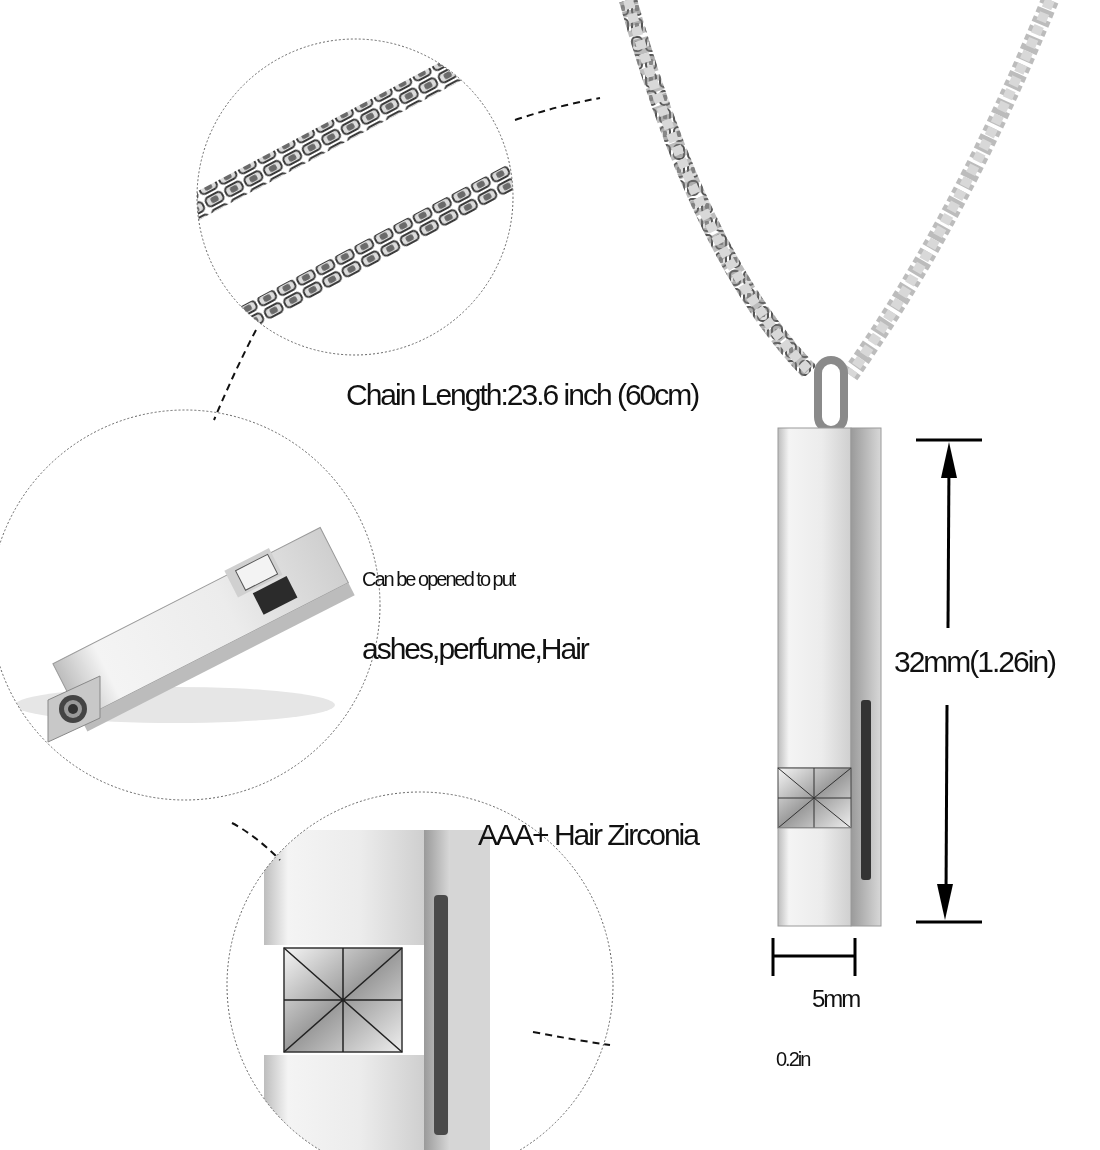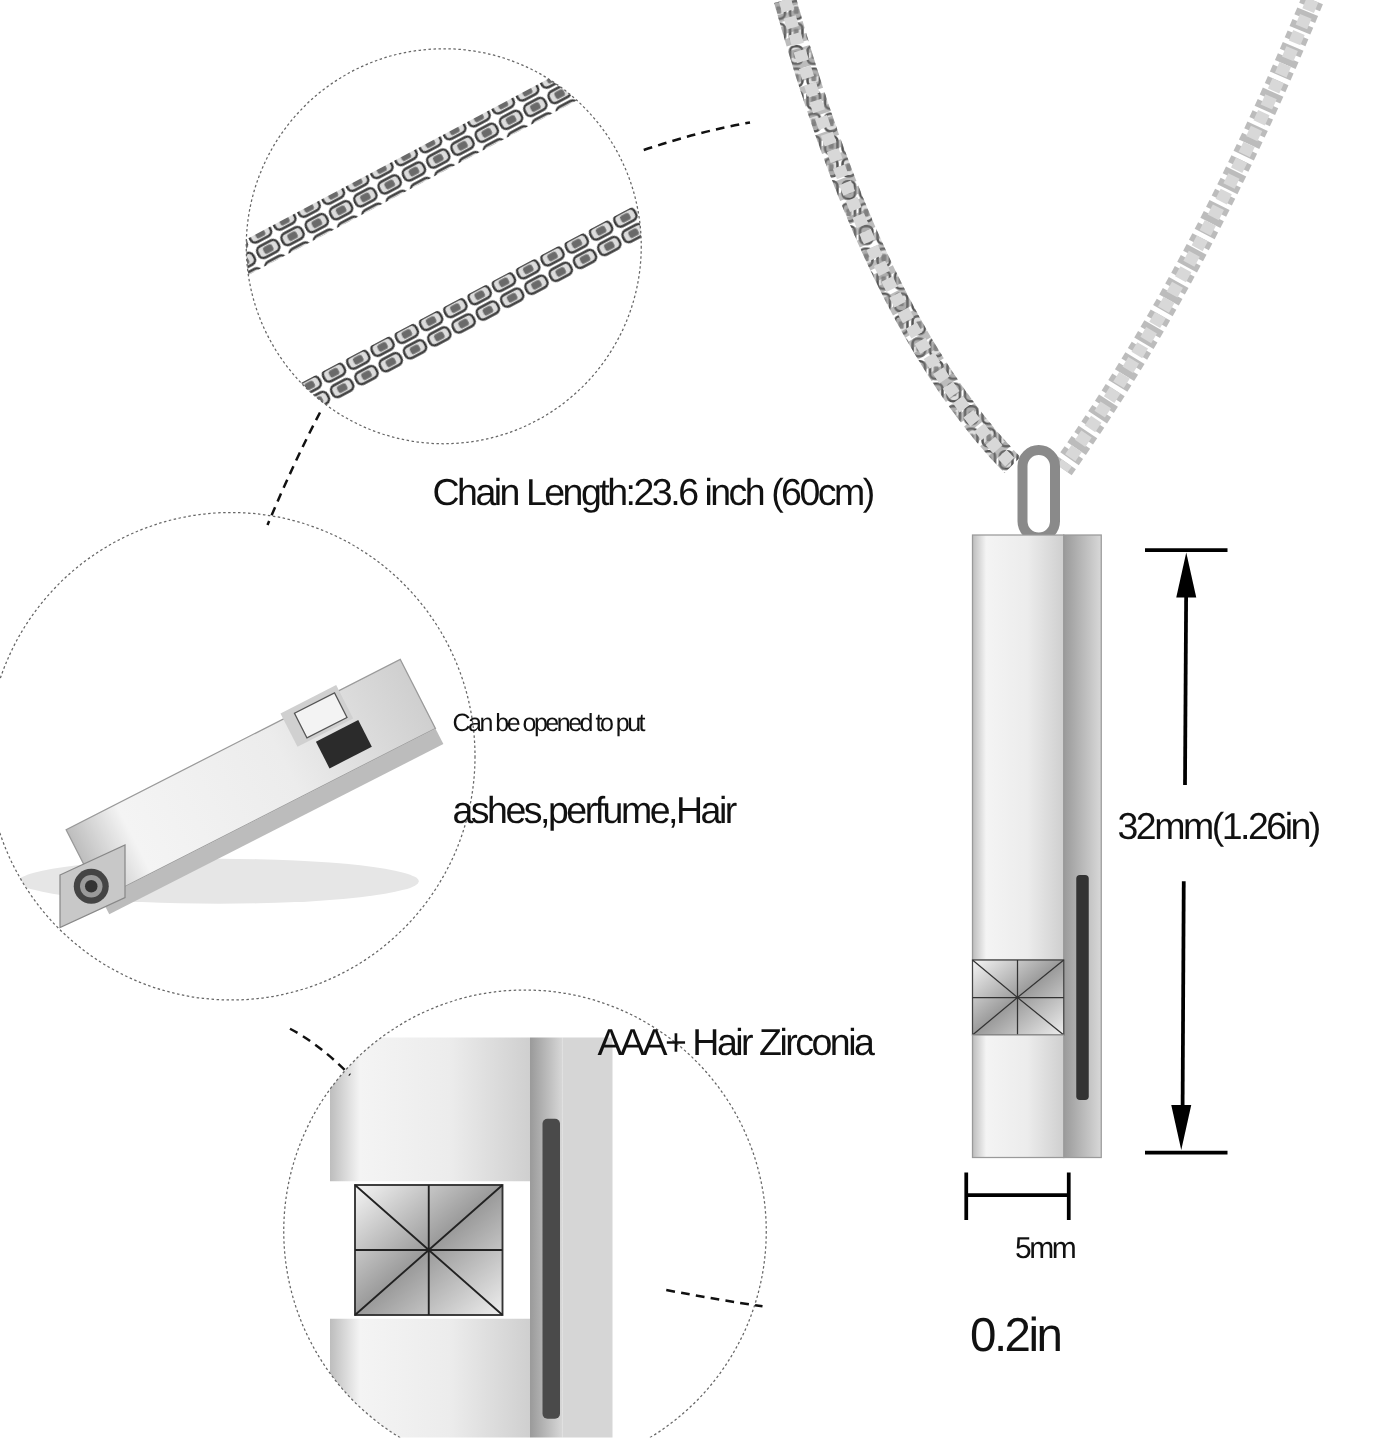--- a/index.html
+++ b/index.html
@@ -6,21 +6,21 @@
     body { width: 1100px; height: 1150px; position: relative; overflow: hidden; font-family: "Liberation Sans", "DejaVu Sans", sans-serif; }
     .stage { position: absolute; left: 0; top: 0; width: 952px; height: 1150px; }
     svg.art { position: absolute; left: 0; top: 0; }
     .label { position: absolute; color: #111; letter-spacing: -2px; white-space: nowrap; font-family: "Liberation Sans", sans-serif; }
     .lbl-chain { left: 346px; top: 378px; font-size: 30px; }
     .lbl-open1 { left: 362px; top: 568px; font-size: 20px; }
     .lbl-open2 { left: 362px; top: 632px; font-size: 30px; }
     .lbl-cz { left: 478px; top: 818px; font-size: 30px; }
     .lbl-height { left: 864px; top: 645px; font-size: 30px; margin-left: 30px; }
     .lbl-width-mm { left: 776px; top: 985px; font-size: 24px; margin-left: 36px; }
-    .lbl-width-in { left: 776px; top: 1048px; font-size: 38px; }
+    .lbl-width-in { left: 776px; top: 1048px; font-size: 20px; }
   </style>
 </head>
 <body>
 
 <div class="stage">
 
   <svg class="art" width="1100" height="1150" viewBox="0 0 1100 1150">
     <defs>
       <linearGradient id="steelV" x1="0" y1="0" x2="1" y2="0">
         <stop offset="0" stop-color="#bdbdbd"></stop>

